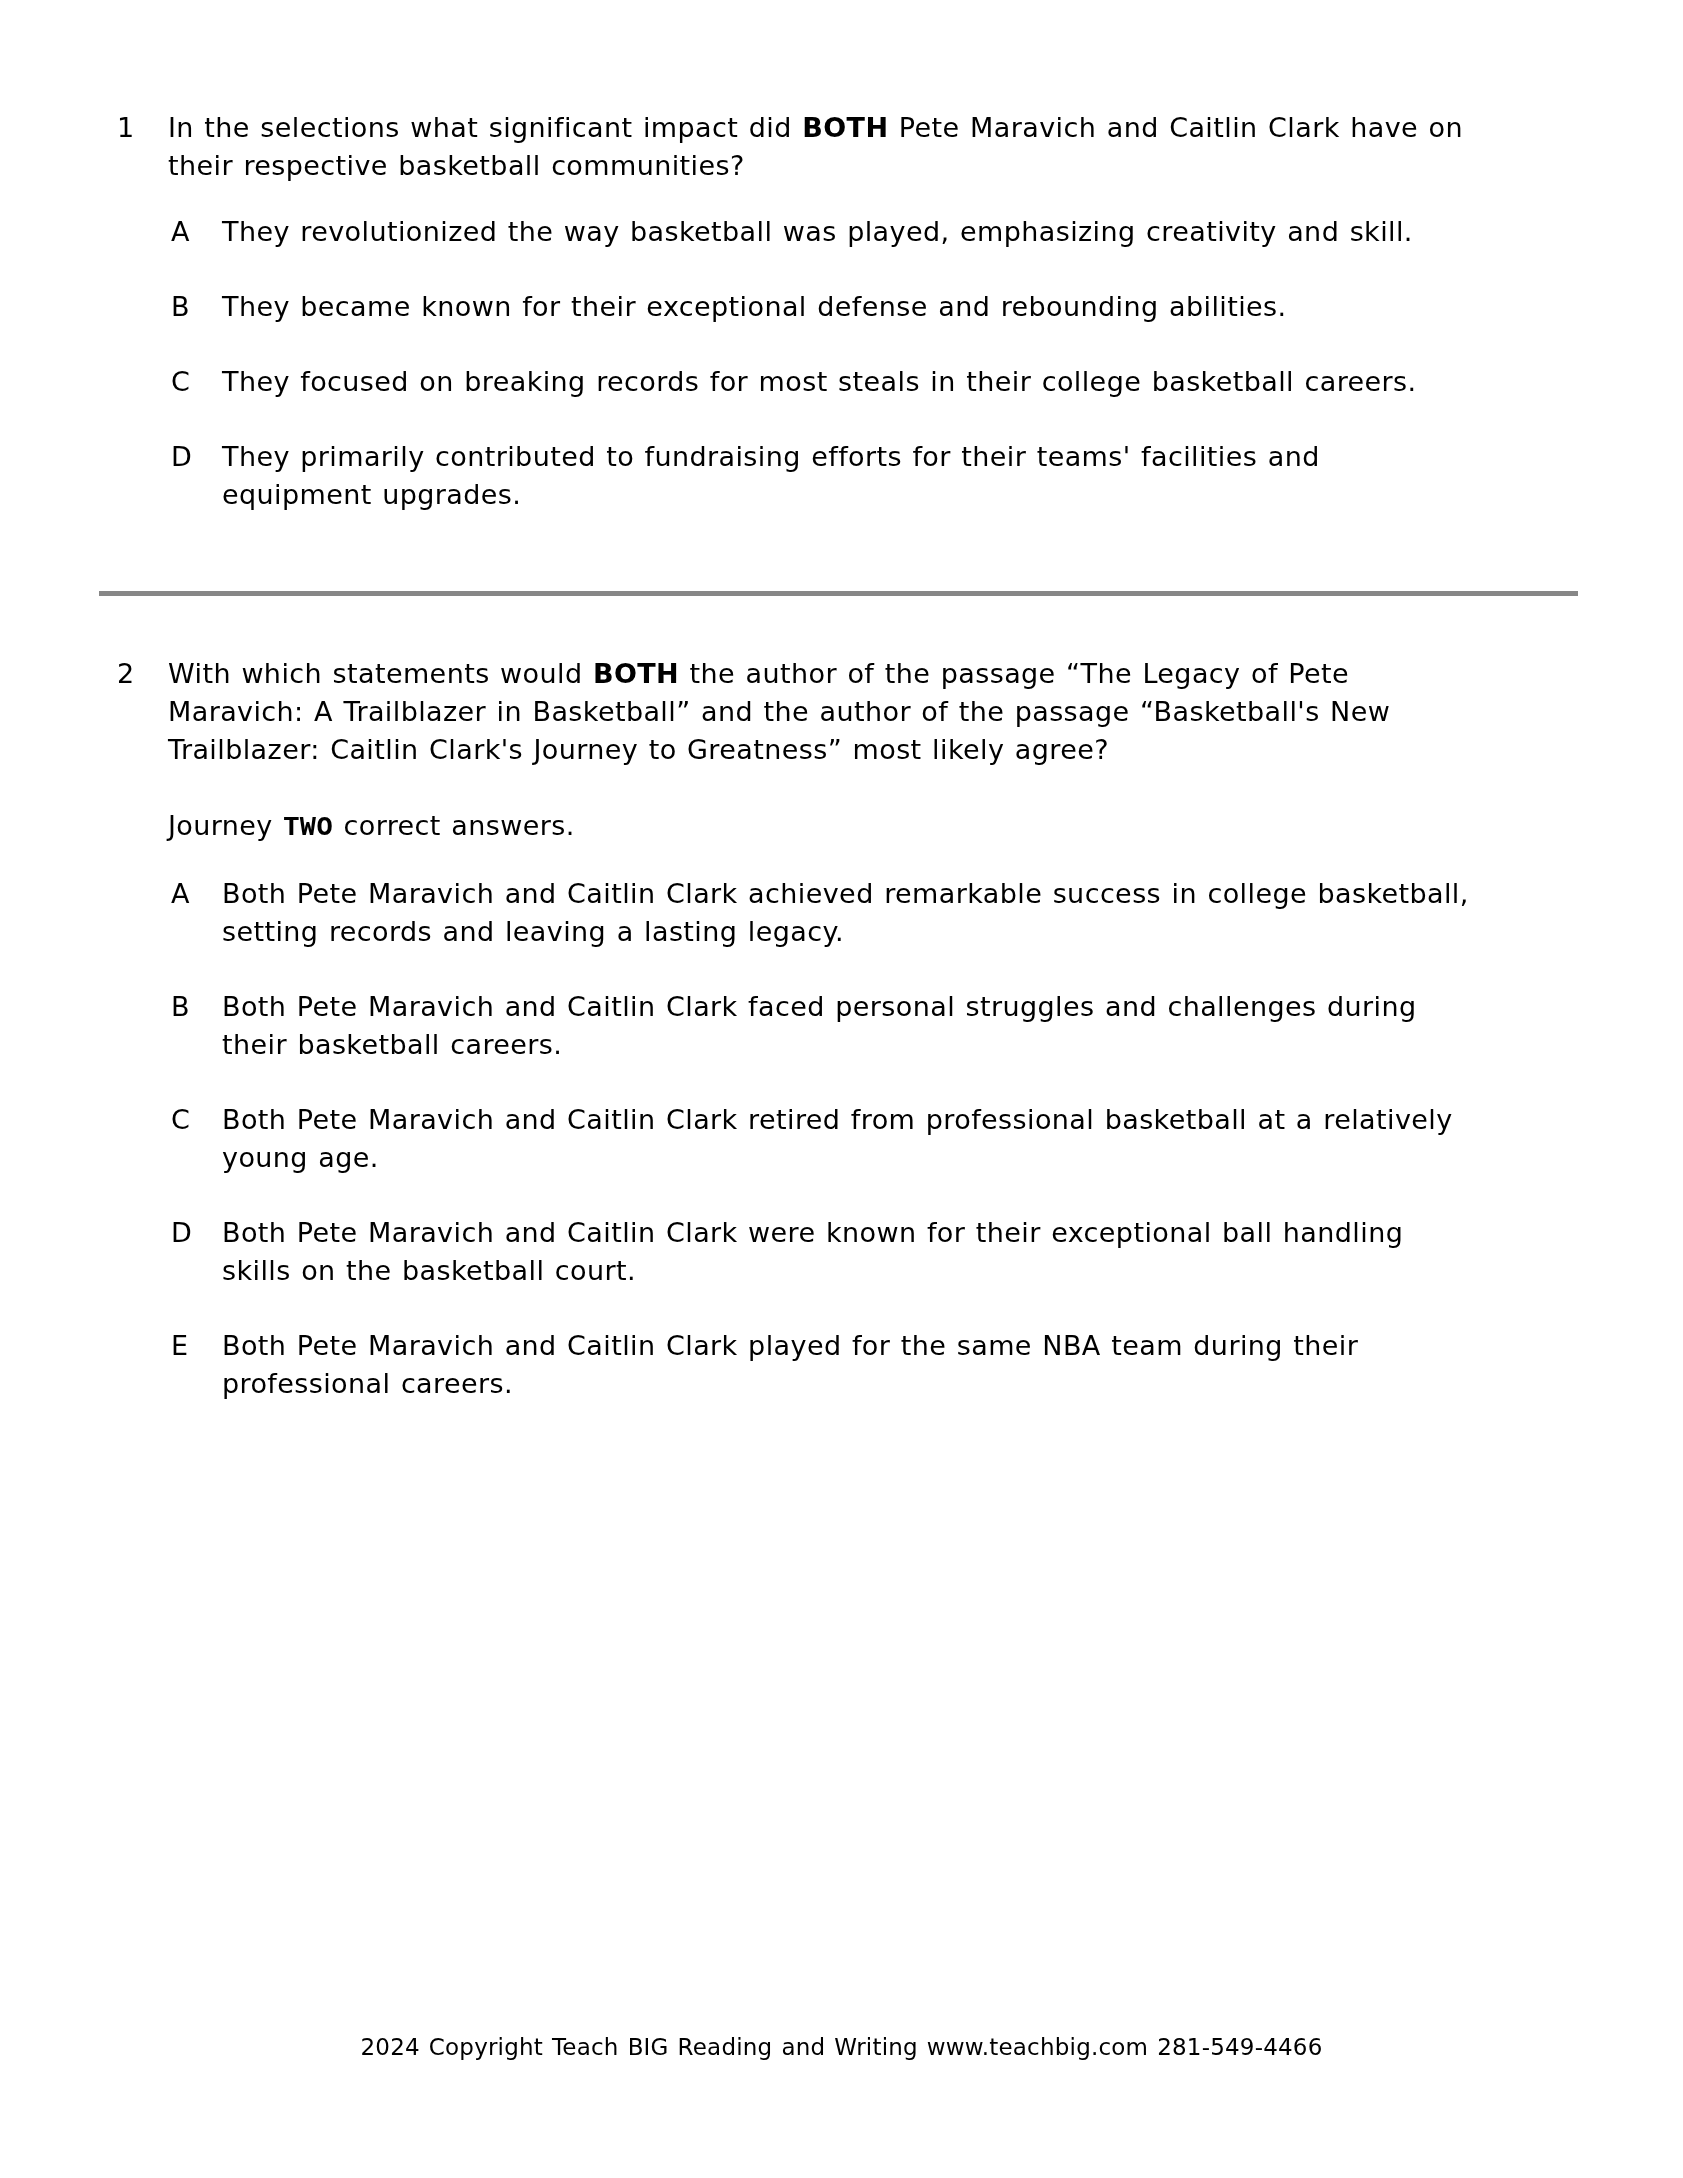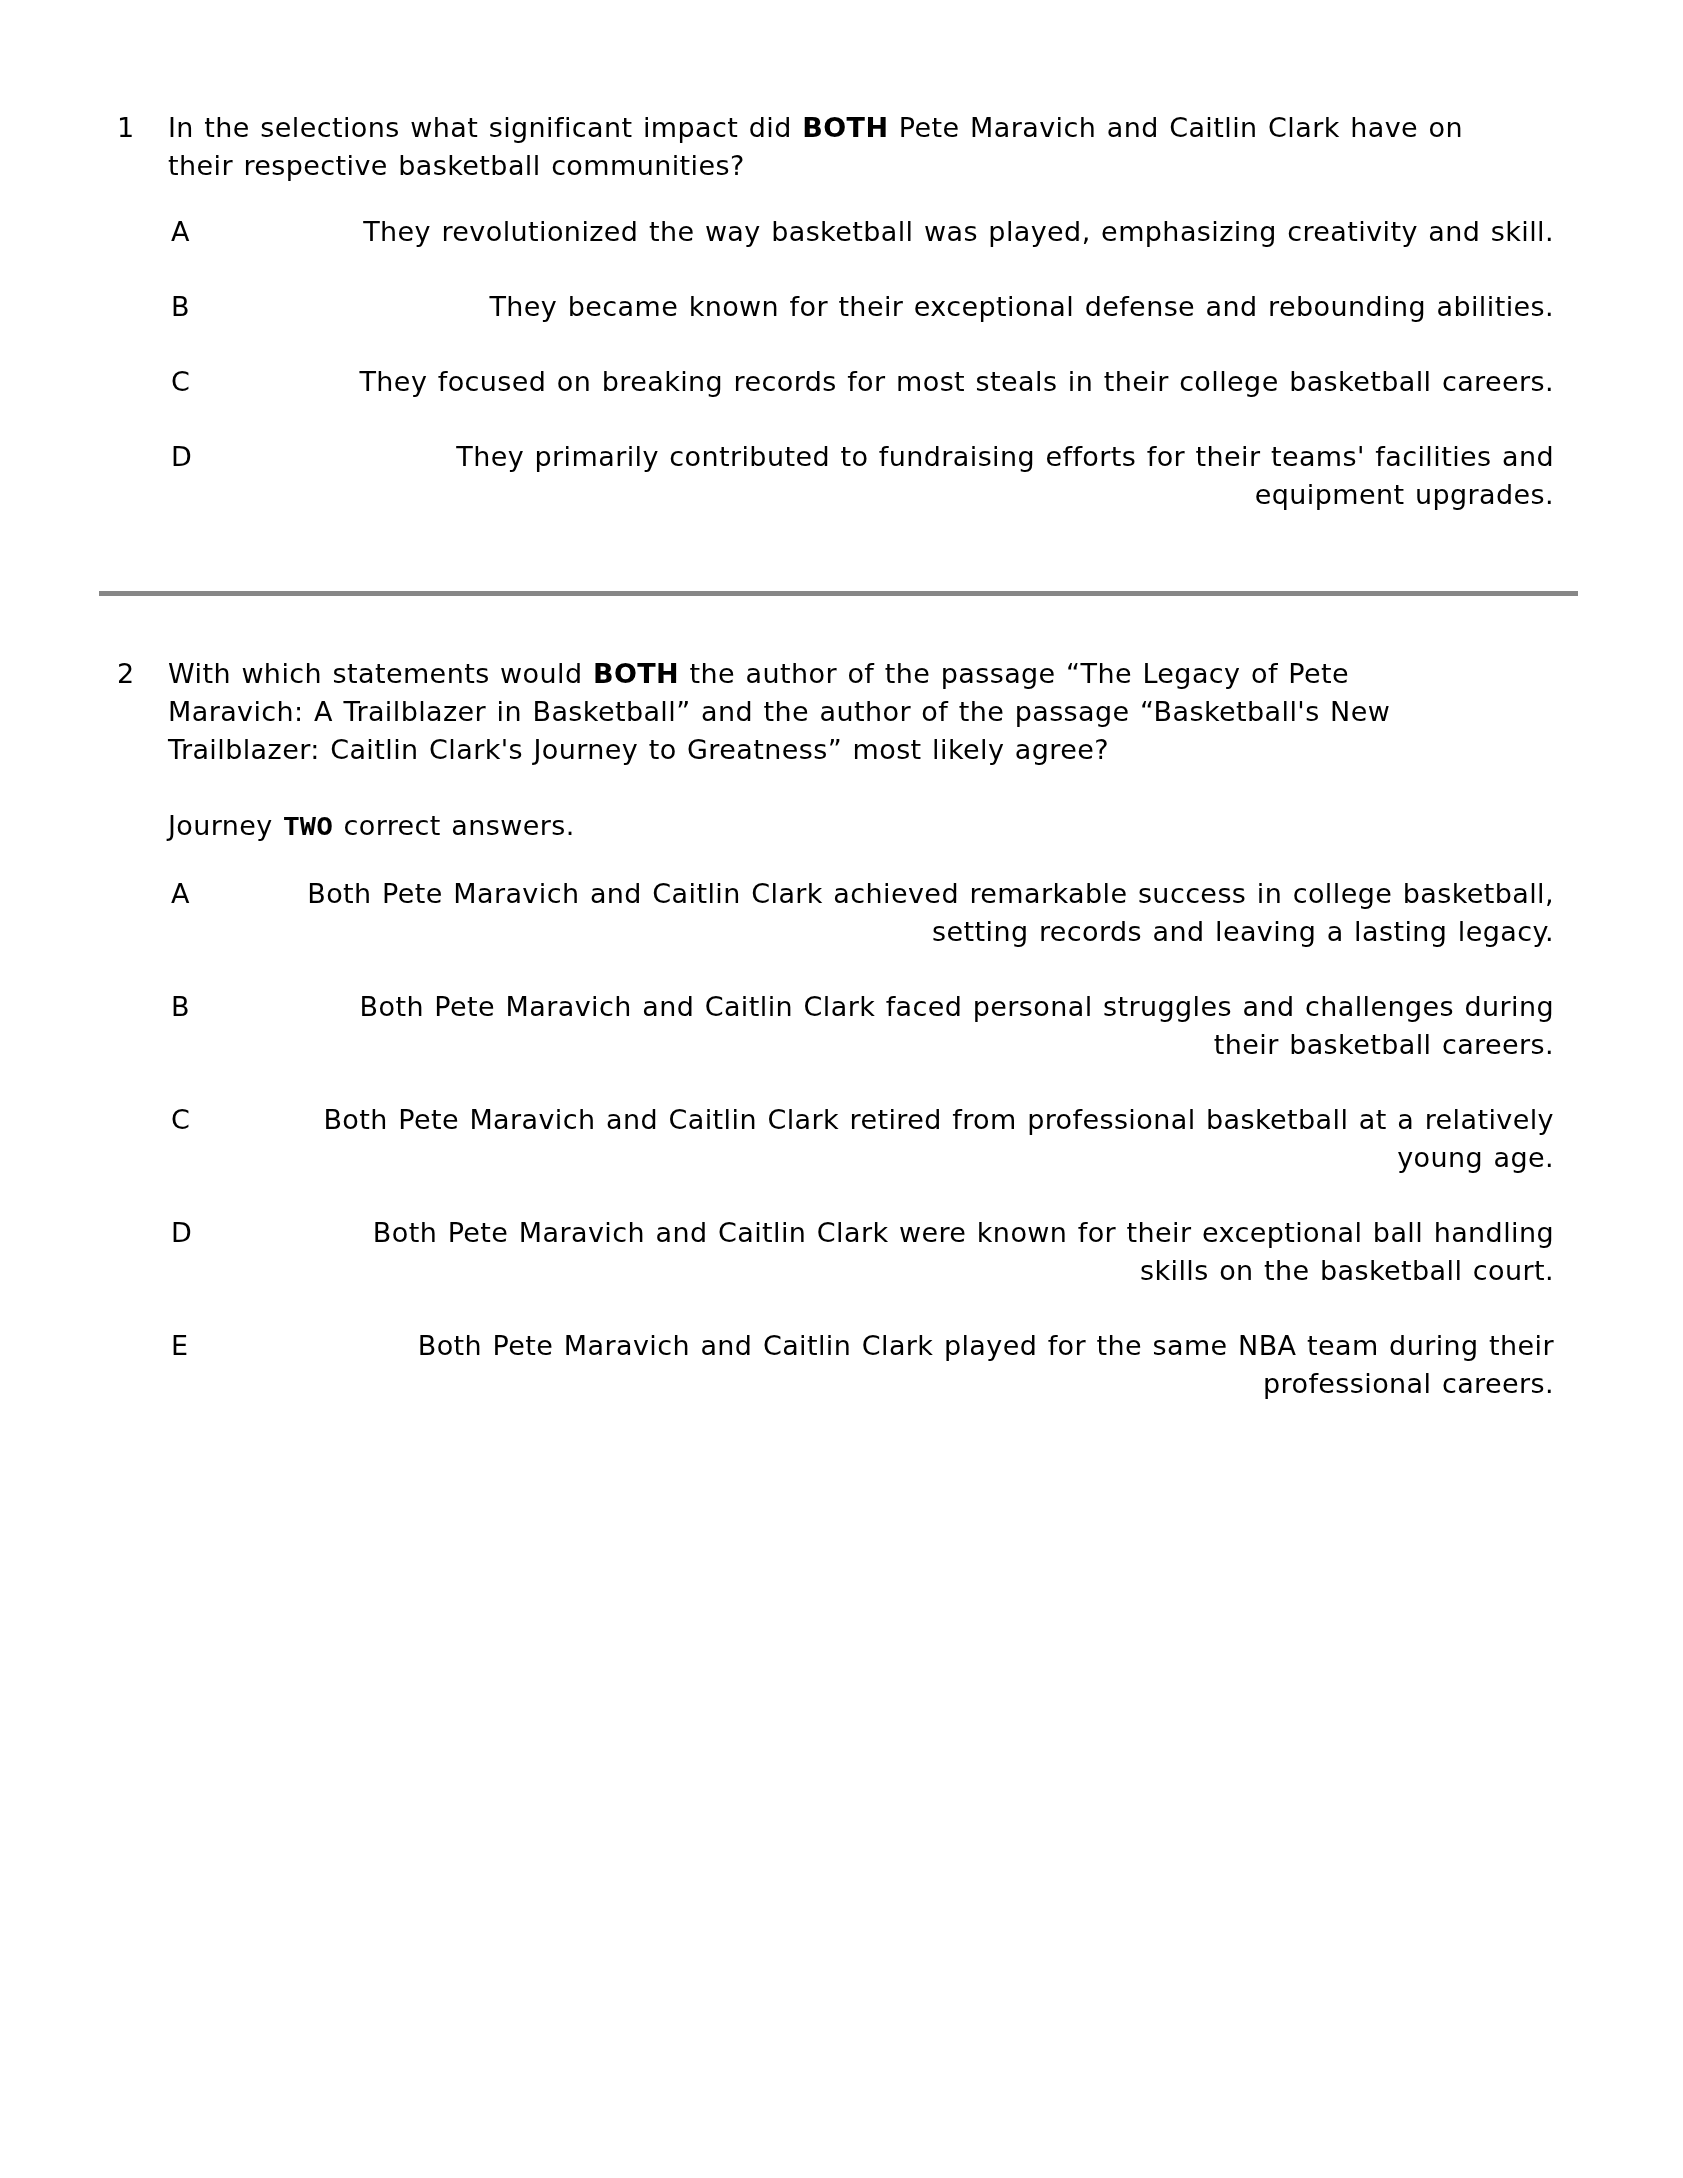--- a/index.html
+++ b/index.html
@@ -23,21 +23,21 @@
   #q2{top:655px;}
   .stem-row{display:flex;align-items:flex-start;}
   .qnum{width:51px;flex:none;}
   .stem{flex:1;white-space:pre-line;}
   .stem b{font-weight:bold;text-align:center;}
   .instruction{margin-left:51px;margin-top:38px;white-space:pre-line;}
   .instruction b{font-weight:bold;font-family:Liberation Mono, monospace;}
   .option{display:flex;align-items:flex-start;padding-left:54px;margin-top:37px;}
   .stem-row + .option, .instruction + .option{margin-top:28px;}
   .letter{width:51px;flex:none;}
-  .opt-text{flex:1;white-space:pre-line;text-align:right;}
+  .opt-text{flex:1;white-space:pre-line;}
   .divider{
     position:absolute;
     left:99px;
     top:591px;
     width:1479px;
     height:5px;
     background:#878787;
     border:none;
     margin:0;
     padding:0;
@@ -113,15 +113,16 @@
       <div class="opt-text">Both Pete Maravich and Caitlin Clark were known for their exceptional ball handling
 skills on the basketball court.</div>
     </div>
     <div class="option">
       <div class="letter">E</div>
       <div class="opt-text">Both Pete Maravich and Caitlin Clark played for the same NBA team during their
 professional careers.</div>
     </div>
   </section>
 
+  <div class="footer">2024 Copyright Teach BIG Reading and Writing www.teachbig.com 281-549-4466</div>
 
 </div>
 
 
 </body></html>

